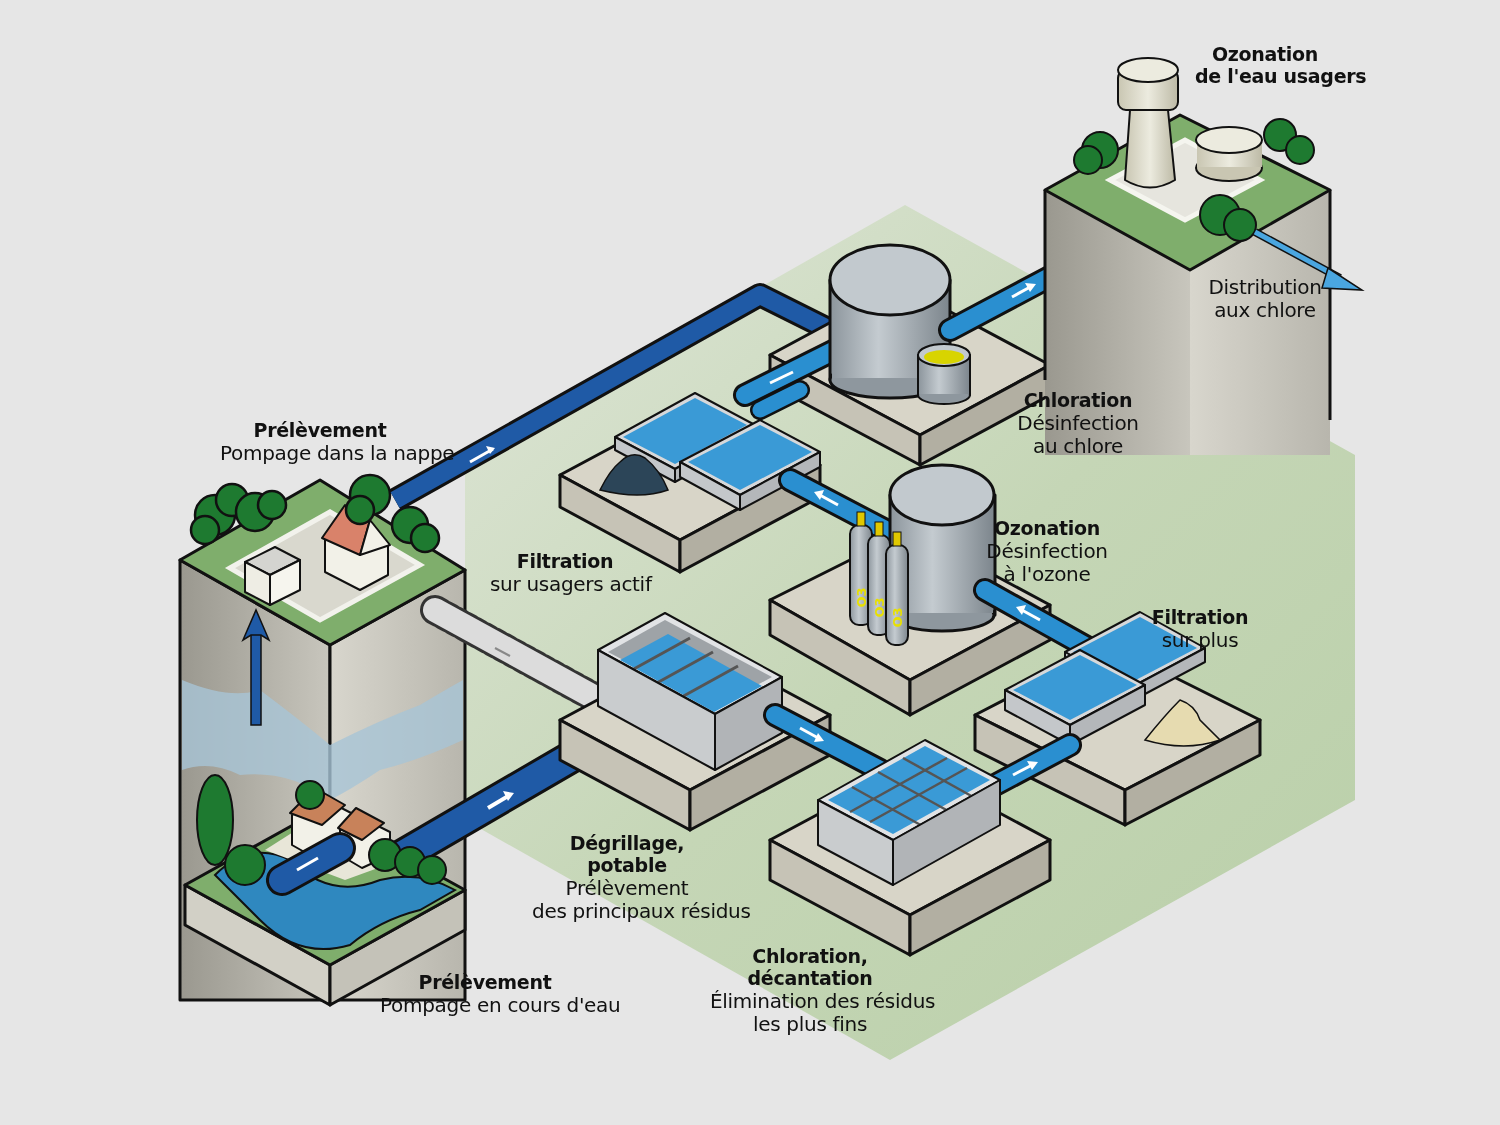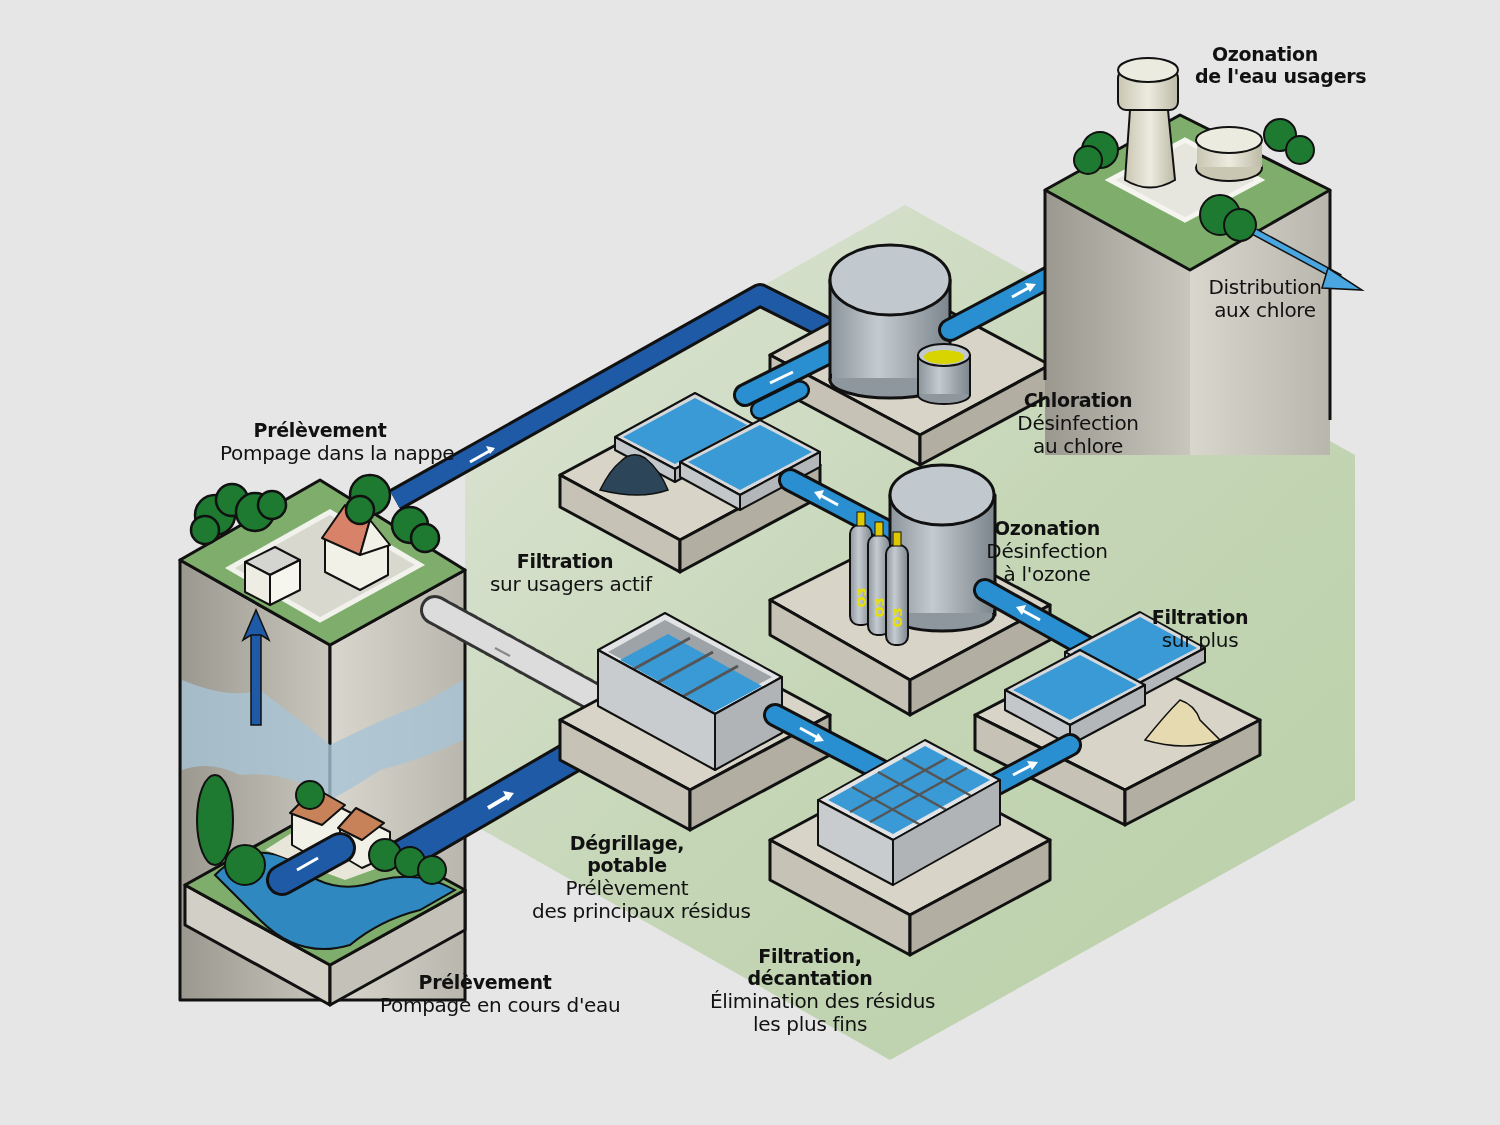--- a/index.html
+++ b/index.html
@@ -353,21 +353,21 @@
 </div>
 
 <div class="lbl" style="left:532px;top:833px;width:190px;">
   <span class="t">Dégrillage,</span>
   <span class="t">potable</span>
   <span class="s">Prélèvement</span>
   <span class="s">des principaux résidus</span>
 </div>
 
 <div class="lbl" style="left:710px;top:946px;width:200px;">
-  <span class="t">Filtration,</span>
+  <span class="t">Chloration,</span>
   <span class="t">décantation</span>
   <span class="s">Élimination des résidus</span>
   <span class="s">les plus fins</span>
 </div>
 
 <div class="lbl" style="left:380px;top:972px;width:210px;">
   <span class="t">Prélèvement</span>
   <span class="s">Pompage en cours d'eau</span>
 </div>
 

